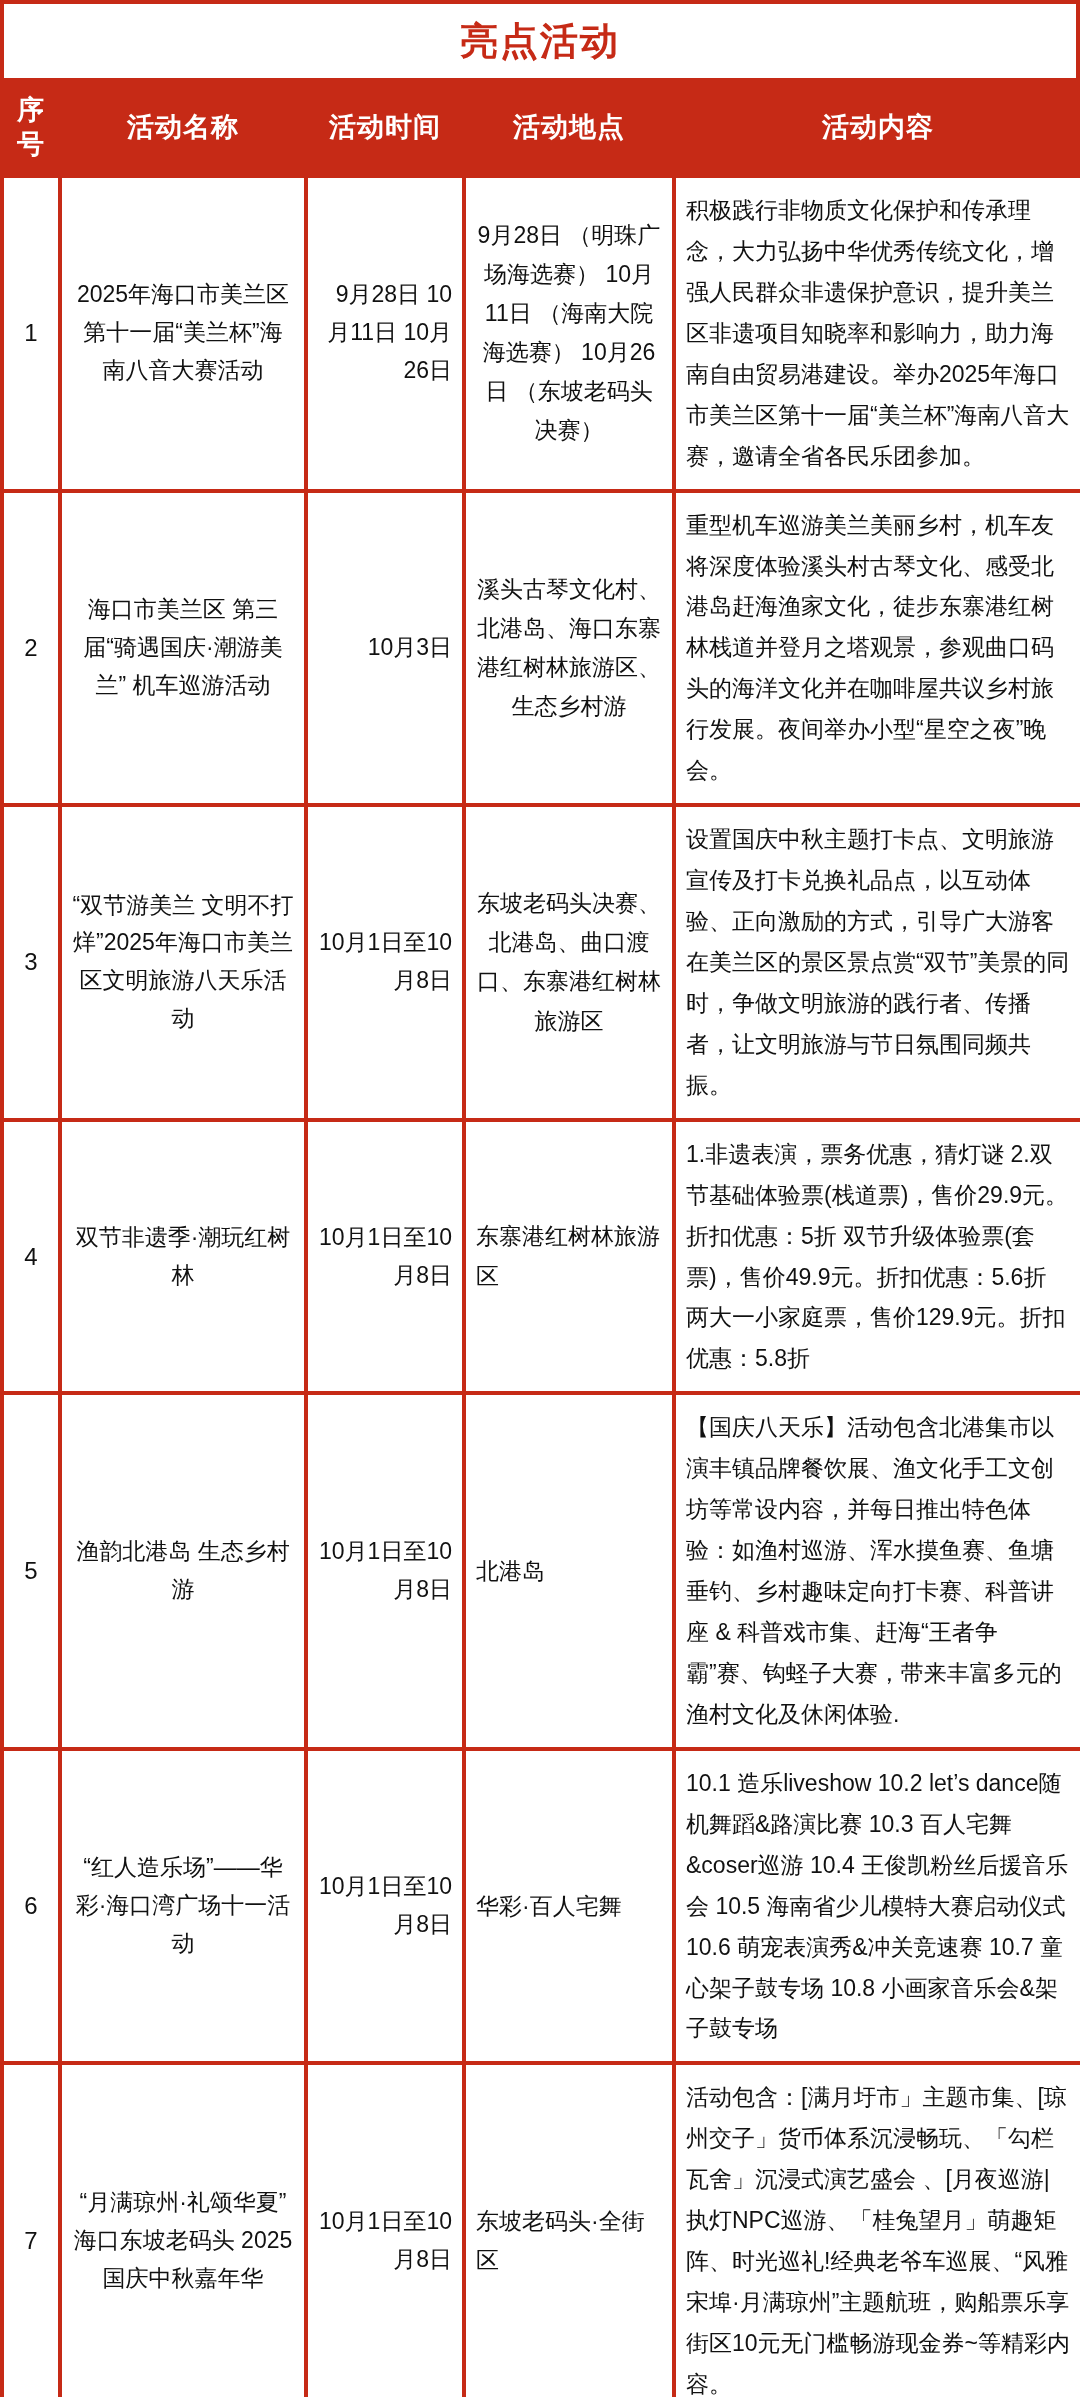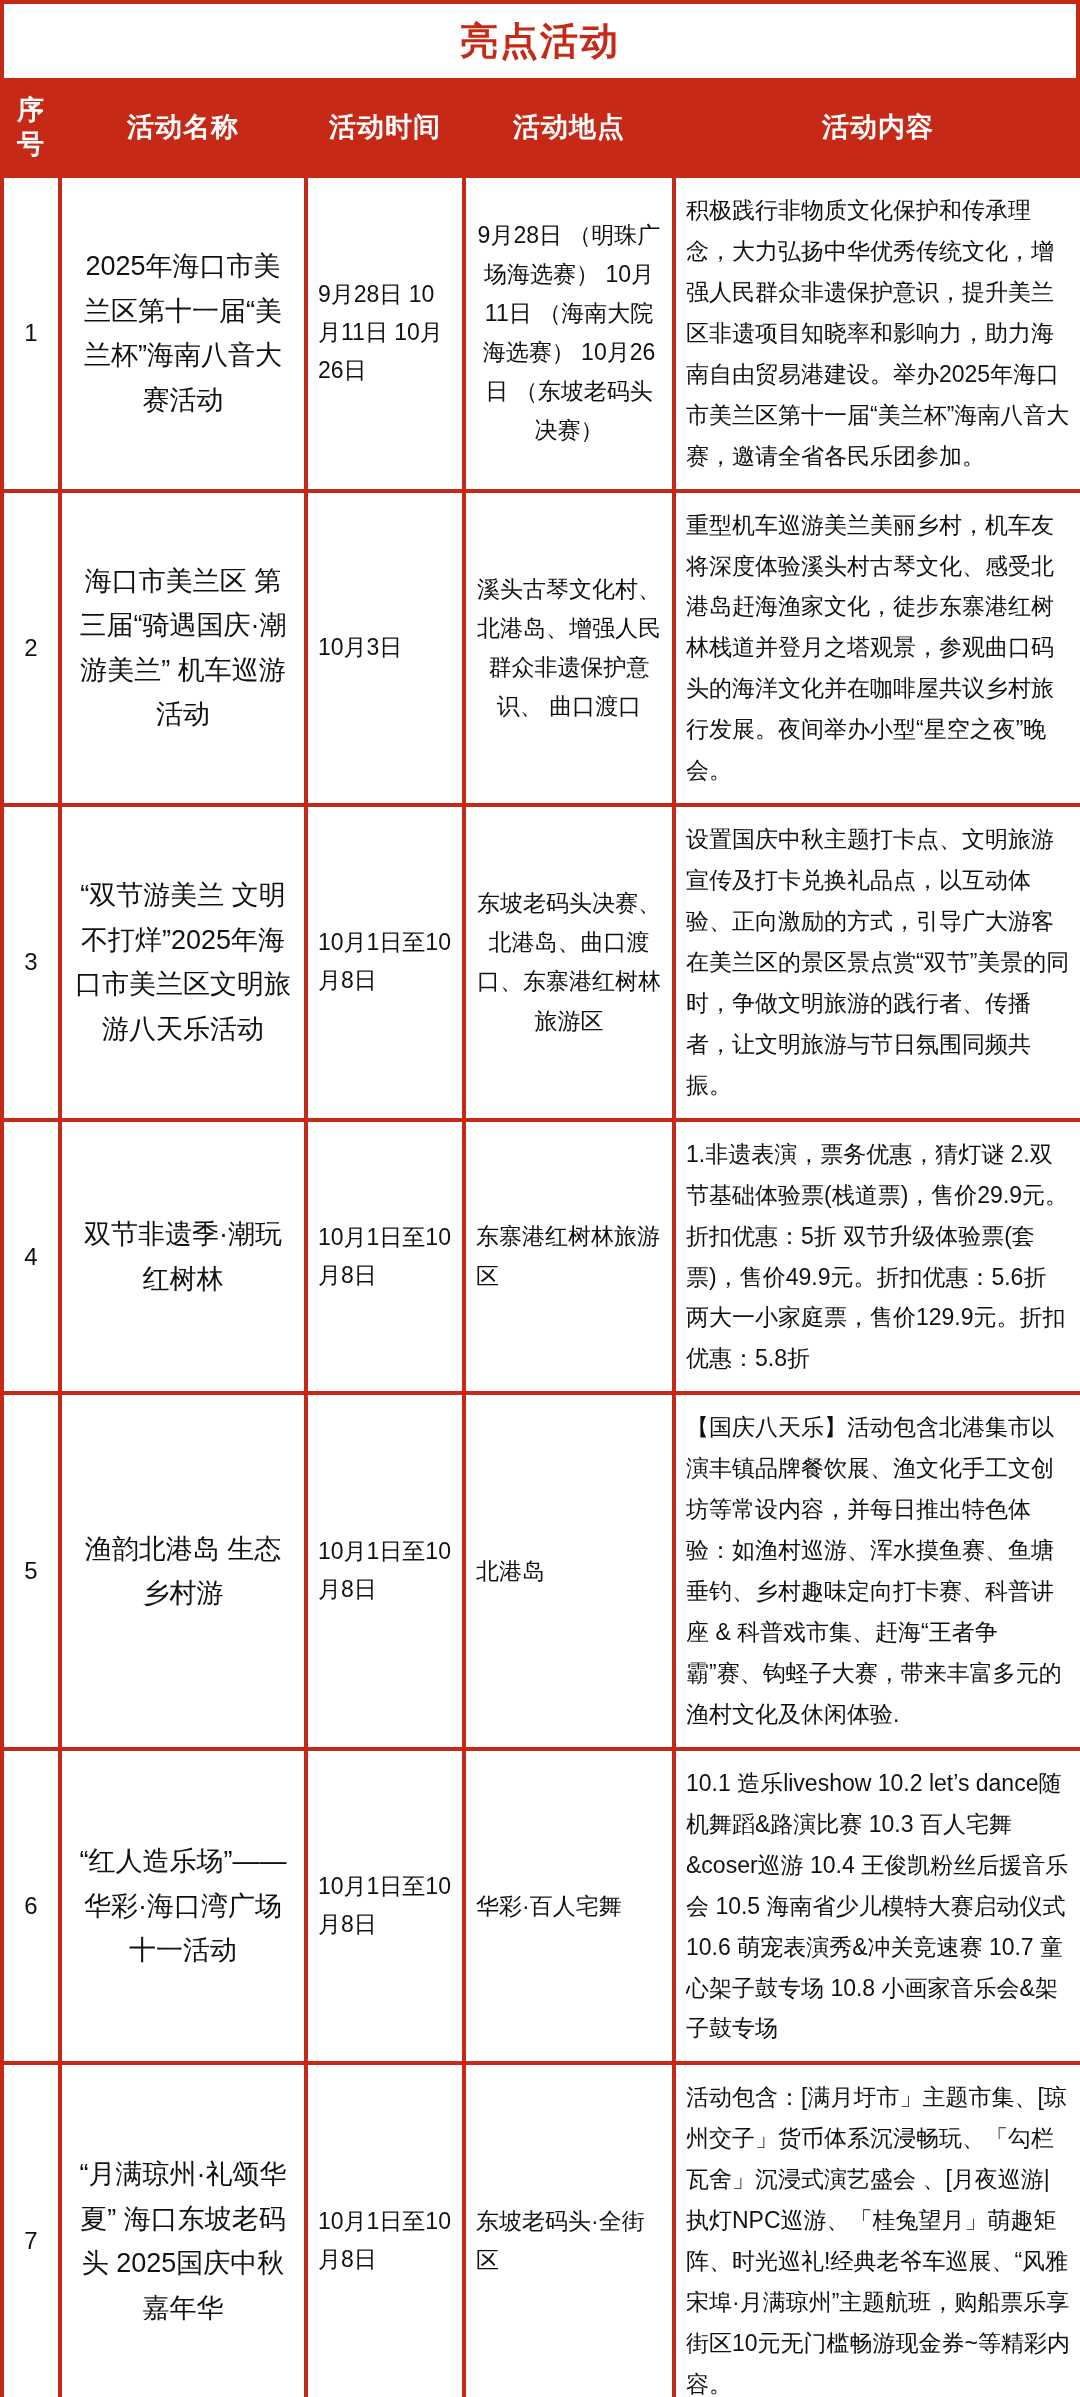--- a/index.html
+++ b/index.html
@@ -56,26 +56,26 @@
   col.c-place  { width: 210px; }
   col.c-content{ width: 408px; }
 
   td.cell-no {
     text-align: center;
     font-size: 24px;
     color: #111111;
   }
   td.cell-name {
     text-align: center;
-    font-size: 27px;
+    font-size: 23px;
     color: #111111;
     line-height: 1.65;
   }
   td.cell-time {
-    text-align: left;
+    text-align: right;
     font-size: 23px;
     color: #111111;
     line-height: 1.65;
   }
   td.cell-place {
     text-align: left;
     font-size: 23px;
     color: #111111;
     line-height: 1.7;
   }
@@ -128,21 +128,21 @@
 10月26日 （东坡老码头决赛）</td>
         <td class="cell-content multiline">积极践行非物质文化保护和传承理念，大力弘扬中华优秀传统文化，增强人民群众非遗保护意识，提升美兰区非遗项目知晓率和影响力，助力海南自由贸易港建设。举办2025年海口市美兰区第十一届“美兰杯”海南八音大赛，邀请全省各民乐团参加。</td>
       </tr>
 
       <tr>
         <td class="cell-no">2</td>
         <td class="cell-name multiline">海口市美兰区
 第三届“骑遇国庆·潮游美兰”
 机车巡游活动</td>
         <td class="cell-time multiline">10月3日</td>
-        <td class="cell-place left-align multiline">溪头古琴文化村、北港岛、增强人民群众非遗保护意识、 曲口渡口</td>
+        <td class="cell-place left-align multiline">溪头古琴文化村、北港岛、海口东寨港红树林旅游区、 生态乡村游</td>
         <td class="cell-content multiline">重型机车巡游美兰美丽乡村，机车友将深度体验溪头村古琴文化、感受北港岛赶海渔家文化，徒步东寨港红树林栈道并登月之塔观景，参观曲口码头的海洋文化并在咖啡屋共议乡村旅行发展。夜间举办小型“星空之夜”晚会。</td>
       </tr>
 
       <tr>
         <td class="cell-no">3</td>
         <td class="cell-name multiline">“双节游美兰 文明不打烊”2025年海口市美兰区文明旅游八天乐活动</td>
         <td class="cell-time multiline">10月1日至10月8日</td>
         <td class="cell-place left-align multiline">东坡老码头决赛、北港岛、曲口渡口、东寨港红树林旅游区</td>
         <td class="cell-content multiline">设置国庆中秋主题打卡点、文明旅游宣传及打卡兑换礼品点，以互动体验、正向激励的方式，引导广大游客在美兰区的景区景点赏“双节”美景的同时，争做文明旅游的践行者、传播者，让文明旅游与节日氛围同频共振。</td>
       </tr>

